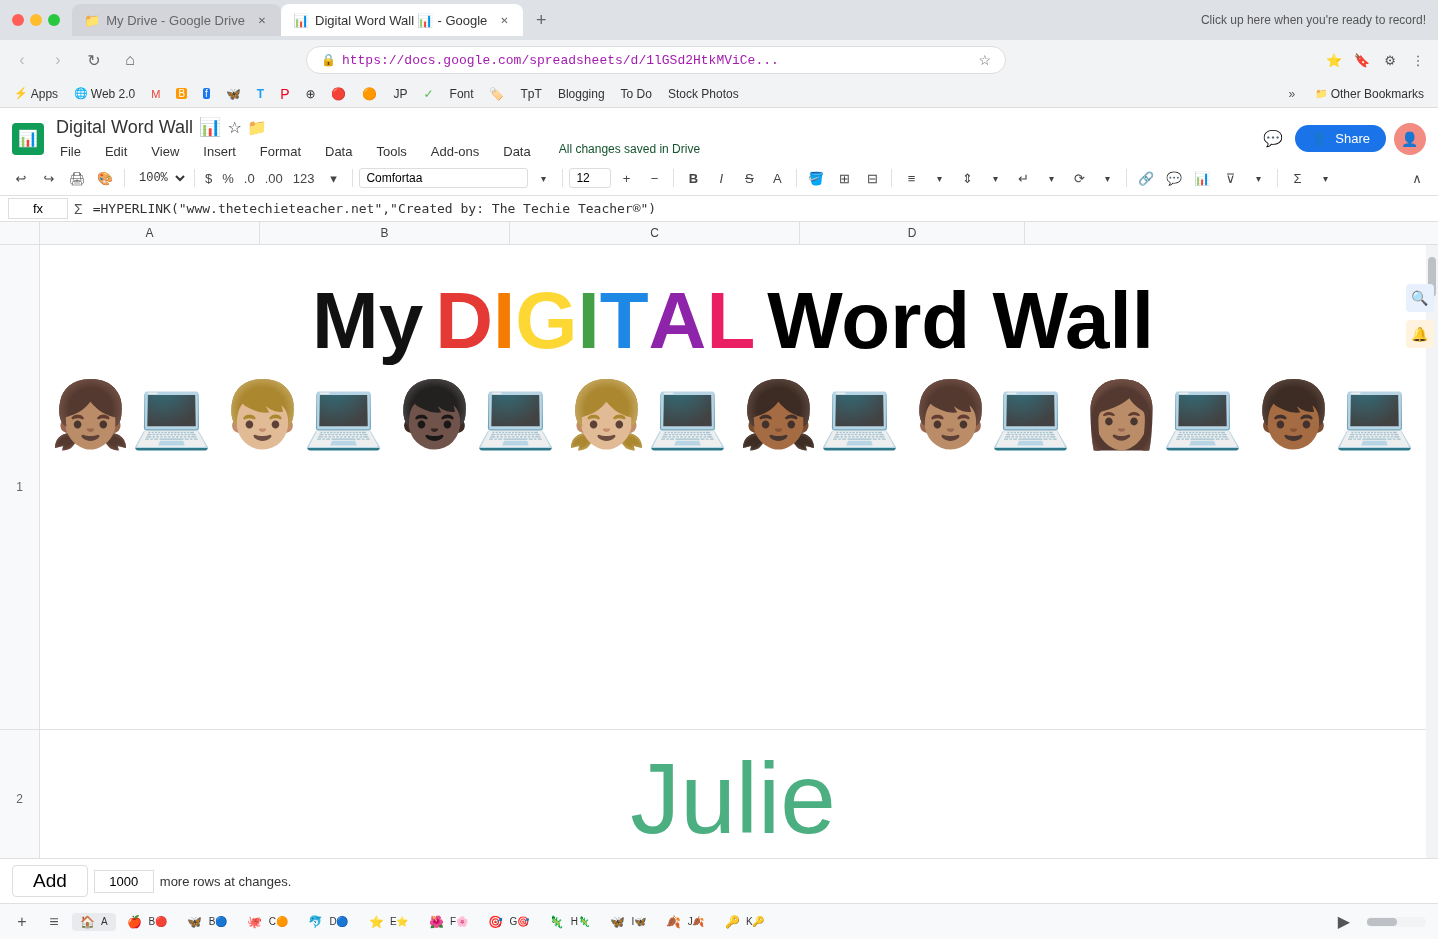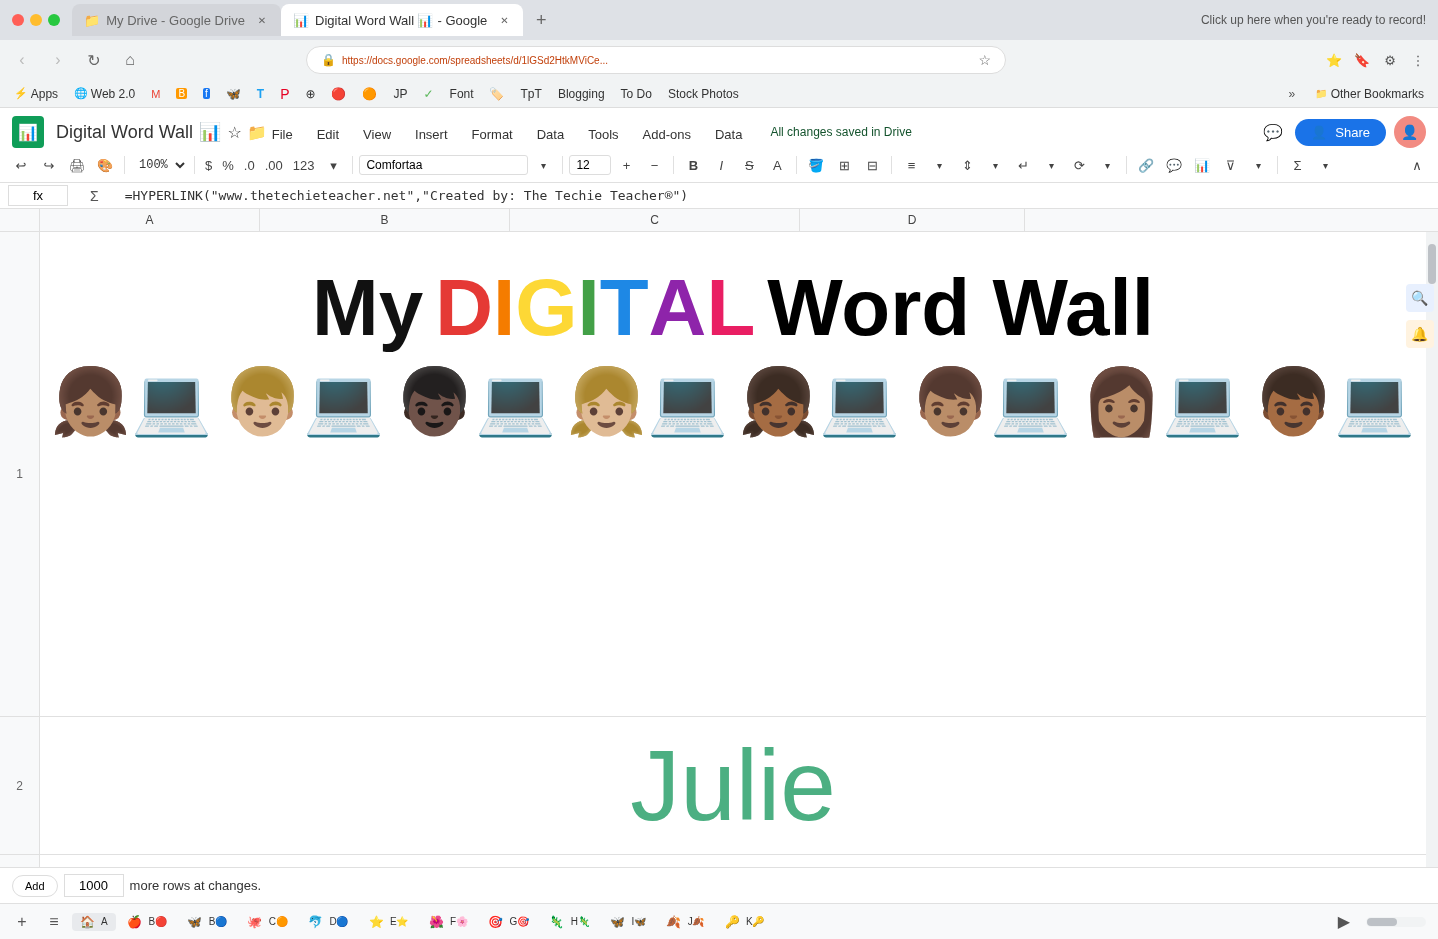--- a/index.html
+++ b/index.html
@@ -16,69 +16,69 @@
     .tl-green { background: #28c840; }
 
     
     .top-row { display: flex; align-items: center; background: #dee1e6; height: 40px; }
 
     
     .address-bar-row { display: flex; align-items: center; background: #f1f3f4; padding: 4px 8px; height: 40px; gap: 8px; }
     .nav-btn { width: 28px; height: 28px; display: flex; align-items: center; justify-content: center; border-radius: 50%; color: #666; font-size: 16px; cursor: pointer; }
     .nav-btn.disabled { color: #bbb; cursor: default; }
     .address-bar { flex: 1; background: #fff; border-radius: 20px; padding: 5px 14px; font-size: 13px; color: #333; display: flex; align-items: center; gap: 6px; border: 1px solid #ddd; max-width: 700px; margin: 0 auto; }
-    .address-text { flex: 1; font-size: 10px; color: #c2410c; overflow: hidden; white-space: nowrap; }
+    .address-text { flex: 1; font-size: 13px; color: #a21caf; overflow: hidden; white-space: nowrap; font-family: Liberation Mono, monospace; }
     .bookmark-icon { color: #666; font-size: 14px; }
     .right-icons { display: flex; align-items: center; gap: 4px; margin-left: auto; }
     .right-icon { width: 24px; height: 24px; border-radius: 50%; display: flex; align-items: center; justify-content: center; font-size: 13px; cursor: pointer; color: #555; }
     .record-hint { color: #555; font-size: 12px; margin-left: 8px; }
 
     
     .bookmarks-bar { display: flex; align-items: center; background: #f1f3f4; padding: 2px 8px; height: 28px; gap: 4px; border-bottom: 1px solid #ddd; font-size: 12px; overflow: hidden; }
     .bookmark-item { display: flex; align-items: center; gap: 3px; padding: 2px 6px; border-radius: 4px; cursor: pointer; white-space: nowrap; color: #333; }
     .bm-icon { font-size: 11px; }
     .bm-more { color: #555; margin-left: auto; cursor: pointer; }
 
     
     .sheets-app { background: #fff; width: 100%; height: calc(939px - 108px); display: flex; flex-direction: column; }
 
     
     .sheets-header { background: #fff; padding: 8px 12px 0; display: flex; align-items: center; gap: 12px; }
     .sheets-logo { width: 32px; height: 32px; background: #0f9d58; border-radius: 4px; display: flex; align-items: center; justify-content: center; color: white; font-size: 18px; font-weight: bold; flex-shrink: 0; }
-    .sheets-title-area { display: flex; }
+    .sheets-title-area { display: flex; flex-direction: column; }
     .sheets-title { font-size: 18px; color: #333; display: flex; align-items: center; gap: 6px; }
     .sheets-title-text { font-size: 18px; color: #333; }
     .sheets-menu { display: flex; gap: 16px; padding: 4px 0 0 0; }
     .menu-item { font-size: 13px; color: #333; cursor: pointer; padding: 2px 4px; border-radius: 3px; }
     .sheets-header-right { margin-left: auto; display: flex; align-items: center; gap: 8px; }
     .comment-btn { width: 28px; height: 28px; display: flex; align-items: center; justify-content: center; border-radius: 50%; cursor: pointer; font-size: 16px; color: #555; }
     .share-btn { background: #1a73e8; color: white; border-radius: 20px; padding: 6px 16px; font-size: 13px; cursor: pointer; display: flex; align-items: center; gap: 8px; border: none; justify-content: flex-end; }
 
     
     .toolbar { display: flex; align-items: center; padding: 4px 8px; border-bottom: 1px solid #e0e0e0; gap: 2px; background: #fff; flex-wrap: nowrap; }
     .toolbar-btn { width: 26px; height: 26px; display: flex; align-items: center; justify-content: center; border-radius: 3px; cursor: pointer; font-size: 13px; color: #444; }
     .toolbar-divider { width: 1px; height: 18px; background: #e0e0e0; margin: 0 4px; }
     .zoom-select { border: none; background: transparent; font-size: 12px; color: #333; cursor: pointer; padding: 2px 4px; font-family: Liberation Mono, monospace; }
     .currency-btn { font-size: 13px; padding: 0 4px; color: #444; cursor: pointer; }
     .font-select { border: 1px solid #ddd; border-radius: 3px; padding: 2px 6px; font-size: 12px; min-width: 100px; }
     .font-size-select { border: 1px solid #ddd; border-radius: 3px; padding: 2px 6px; font-size: 12px; width: 42px; }
 
     
-    .formula-bar { display: flex; align-items: center; padding: 2px 8px; border-bottom: 1px solid #e0e0e0; background: #fff; gap: 22px; }
+    .formula-bar { display: flex; align-items: center; padding: 2px 8px; border-bottom: 1px solid #e0e0e0; background: #fff; gap: 6px; }
     .cell-ref { font-size: 13px; border: 1px solid #ddd; padding: 2px 8px; min-width: 60px; text-align: center; }
     .formula-input { flex: 1; font-size: 13px; color: #333; padding: 2px 4px; border: none; outline: none; font-family: monospace; }
 
     
     .col-headers { display: flex; background: #f8f9fa; border-bottom: 1px solid #e0e0e0; }
     .col-header { text-align: center; font-size: 12px; color: #444; padding: 4px 0; border-right: 1px solid #e0e0e0; cursor: pointer; user-select: none; }
     .row-num { height: 100%; display: flex; align-items: center; justify-content: center; font-size: 12px; color: #666; border-bottom: 1px solid #e0e0e0; cursor: pointer; }
 
     
     .add-rows-bar { display: flex; align-items: center; padding: 6px 12px; border-top: 1px solid #e0e0e0; background: #fff; font-size: 13px; color: #333; gap: 6px; }
-    .add-btn { padding: 4px 12px; border: 1px solid #ddd; border-radius: 11px; background: #fff; cursor: pointer; font-size: 11px; }
+    .add-btn { padding: 4px 20px; border: 1px solid #ddd; border-radius: 4px; background: #fff; cursor: pointer; font-size: 19px; }
     .add-rows-input { border: 1px solid #ddd; padding: 3px 6px; width: 60px; text-align: center; font-size: 13px; }
 
     
     .sheet-tabs { display: flex; align-items: center; background: #f8f9fa; border-top: 1px solid #e0e0e0; padding: 0 8px; height: 36px; gap: 4px; overflow: hidden; }
     .sheet-tab-btn { width: 28px; height: 28px; display: flex; align-items: center; justify-content: center; border-radius: 50%; cursor: pointer; font-size: 16px; color: #555; }
     .emoji-tab { display: flex; align-items: center; gap: 4px; padding: 2px 8px; font-size: 12px; cursor: pointer; border-radius: 4px; color: #333; }
   </style>
 </head>
 <body>
 

